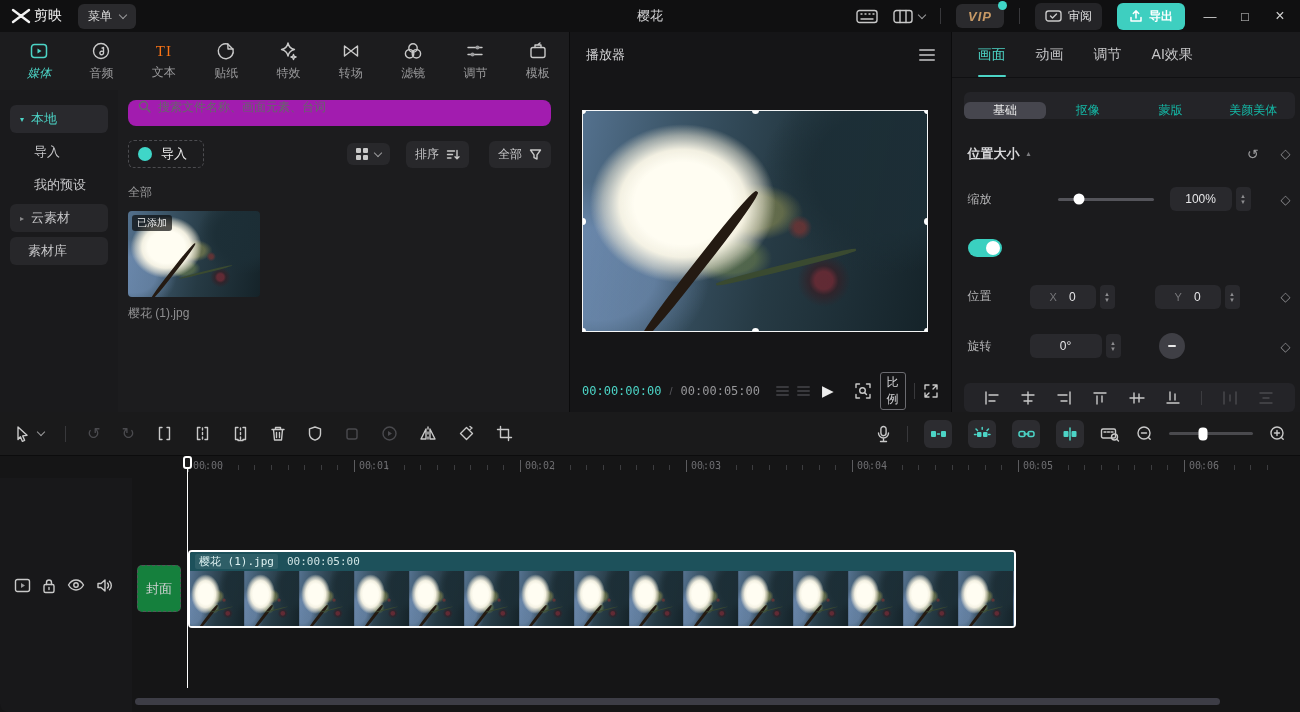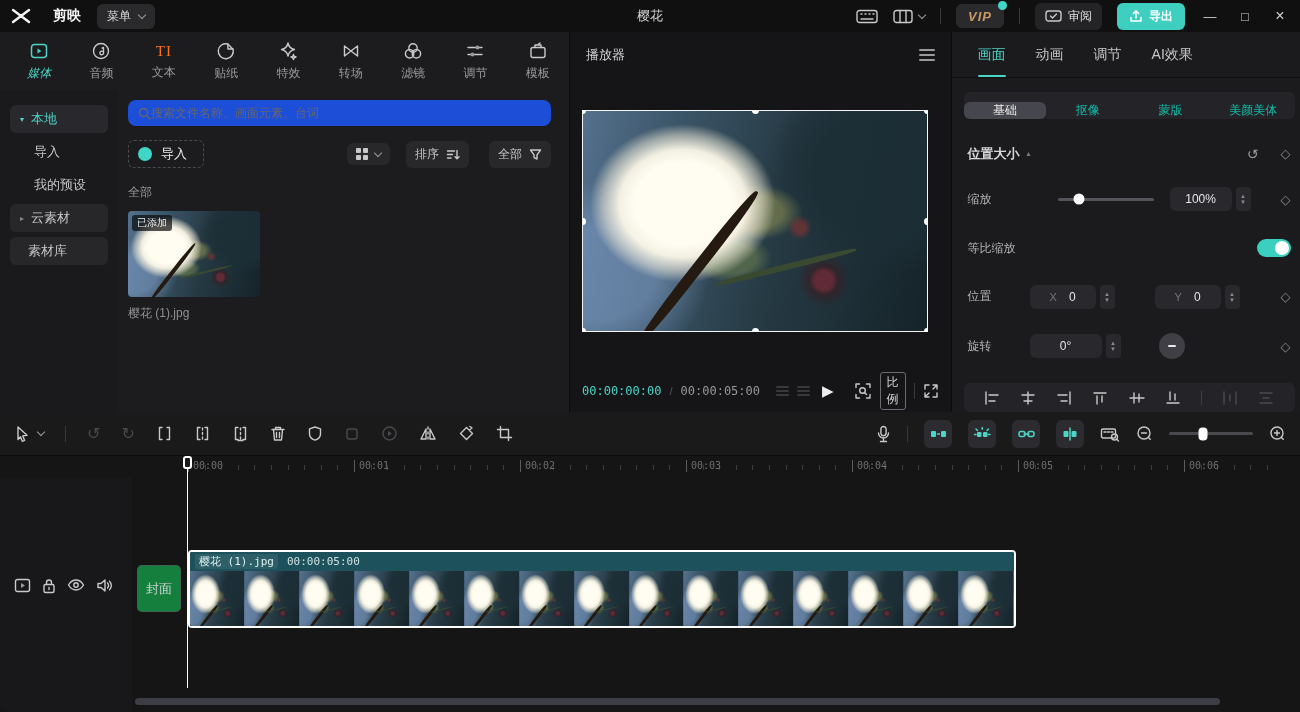--- a/index.html
+++ b/index.html
@@ -10,21 +10,21 @@
   .ic  { stroke:#c9c9c9; fill:none; stroke-width:1.4; stroke-linecap:round; stroke-linejoin:round; }
   .icd { stroke:#4a4a4e; fill:none; stroke-width:1.4; stroke-linecap:round; stroke-linejoin:round; }
   .ict { stroke:#4cd4c6; fill:none; stroke-width:1.5; stroke-linecap:round; stroke-linejoin:round; }
   .mono { font-family:"DejaVu Sans Mono","Liberation Mono",monospace; }
   .chev { width:6px; height:6px; border-right:1.5px solid #9a9a9c; border-bottom:1.5px solid #9a9a9c; transform:rotate(45deg); margin-top:-3px; }
   .sep-v { width:1px; height:16px; background:#38383b; }
 
   
   .titlebar { height:32px; background:#101011; display:flex; align-items:center; padding:0 10px; position:relative; flex:0 0 32px; }
   .tb-title { position:absolute; left:0; right:0; text-align:center; font-size:13px; color:#d6d6d8; pointer-events:none; }
-  .app-name { font-size:14px; font-weight:bold; color:#f2f2f2; margin-left:21px; }
+  .app-name { font-size:14px; font-weight:normal; color:#f2f2f2; margin-left:2px; }
   .menu-btn { margin-left:16px; background:#2a2a2d; border-radius:6px; padding:4px 10px; font-size:12px; color:#ddd; display:flex; align-items:center; gap:8px; }
   .tb-right { margin-left:auto; display:flex; align-items:center; gap:15px; z-index:2; }
   .vip-badge { position:relative; background:#2a2a2d; border-radius:6px; padding:3px 12px; }
   .vip-text { font-size:13px; font-weight:bold; font-style:italic; color:#c89a66; letter-spacing:1px; }
   .vip-dot { position:absolute; right:-3px; top:-3px; width:9px; height:9px; border-radius:50%; background:#3fd6c8; }
   .review-btn { display:flex; align-items:center; gap:6px; background:#242427; border-radius:6px; padding:5px 10px; font-size:12px; color:#e2e2e2; }
   .export-btn { display:flex; align-items:center; gap:6px; background:#3ecfc0; border-radius:6px; padding:5px 12px; font-size:12px; color:#fff; font-weight:bold; }
   .win-btn { font-size:13px; color:#cfcfcf; width:20px; text-align:center; }
 
   
@@ -38,21 +38,21 @@
   .mtab.active { color:#4cd4c6;font-style:italic; }
   .media-body { flex:1; display:flex; min-height:0; }
   .media-sidebar { width:118px; flex:0 0 118px; padding-top:10px; background:#1a1a1c; }
   .sb-item { height:28px; margin:5px 10px; padding-left:10px; display:flex; align-items:center; gap:7px; font-size:13px; color:#c6c6c8; border-radius:6px; }
   .sb-item.pill { background:#27272a; }
   .sb-item.active { background:#29292d; color:#4cd4c6; }
   .tri { font-size:8px; color:#8a8a8c; }
   .sb-item.active .tri { color:#4cd4c6; }
   .sb-item.plain { padding-left:24px; }
   .media-content { flex:1; padding:10px 18px 0 10px; }
-  .search-box { height:26px; background:#1d4ed8; border-radius:8px; display:flex; align-items:center; padding:0 10px; }
+  .search-box { height:26px; background:#a21caf; border-radius:8px; display:flex; align-items:flex-start; padding:0 10px; gap:7px; }
   .search-box input { flex:1; background:transparent; border:none; outline:none; color:#cfcfcf; font-size:12px; font-family:inherit; }
   .search-box input::placeholder { color:#66666a; }
   .ctl-row { margin-top:14px; display:flex; align-items:center; }
   .import-btn { border:1px dashed #4c4c50; border-radius:6px; padding:4px 16px 4px 9px; display:flex; align-items:center; gap:9px; font-size:13px; color:#ececec; }
   .import-dot { width:14px; height:14px; border-radius:50%; background:#3fd6c8; }
   .sm-btn { background:#28282b; border-radius:6px; padding:5px 9px; display:flex; align-items:center; gap:7px; font-size:12px; color:#c9c9cb; }
   .grid-ico { width:12px; height:12px; position:relative; }
   .grid-ico::before { content:""; position:absolute; width:5px; height:5px; background:#c9c9c9; border-radius:1px; box-shadow:7px 0 #c9c9c9, 0 7px #c9c9c9, 7px 7px #c9c9c9; }
   .group-label { margin-top:16px; font-size:12px; color:#9a9a9c; }
   .media-card { margin-top:10px; width:132px; height:86px; border-radius:4px; position:relative; overflow:hidden; }
@@ -414,21 +414,20 @@
             <span class="knob" style="left:22%"></span>
           </div>
         <div class="vbox" style="width:62px">100%</div>
         <div class="stepper">
             <span>▲</span>
             <span>▼</span>
           </div>
         <span class="kf" style="margin-left:auto">◇</span>
       </div>
       <div class="irow">
-        <span class="ilabel" style="flex:1">等比缩放</span>
         <div class="toggle">
             <span class="tknob"></span>
           </div>
       </div>
       <div class="irow">
         <span class="ilabel">位置</span>
         <div class="vbox" style="width:66px">
           <span class="axis">X</span>
           <span>0</span>
         </div>

